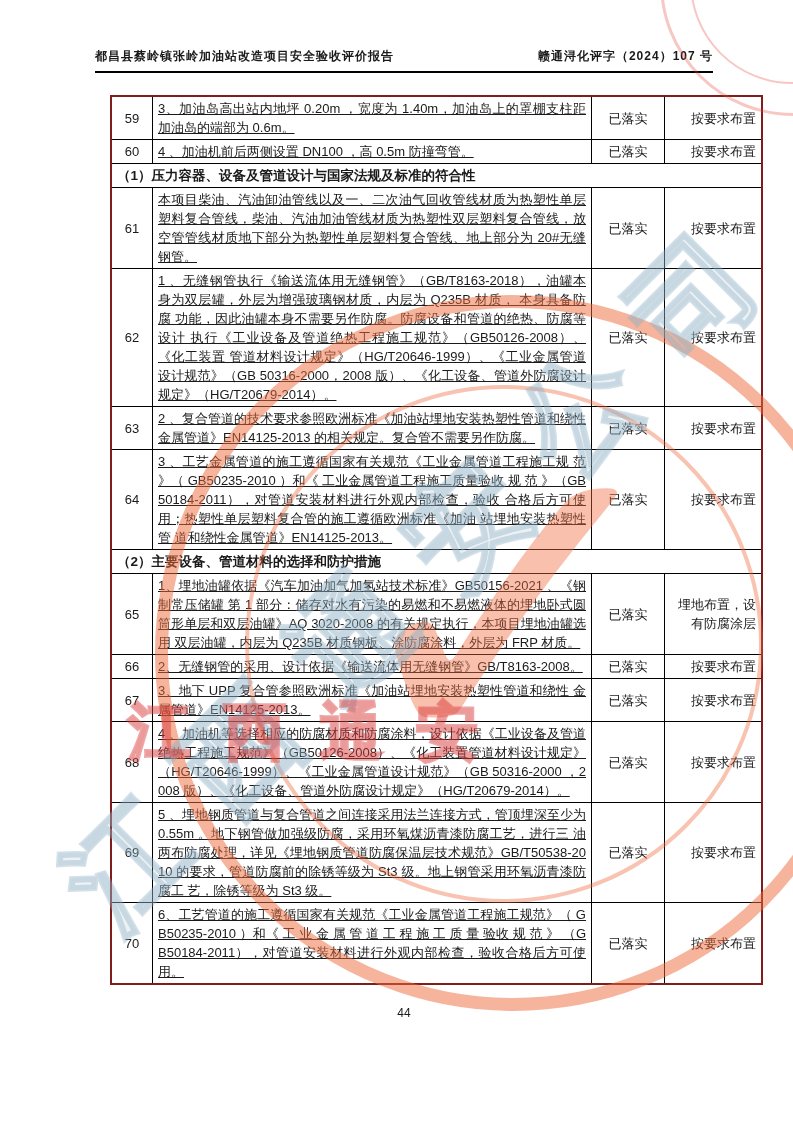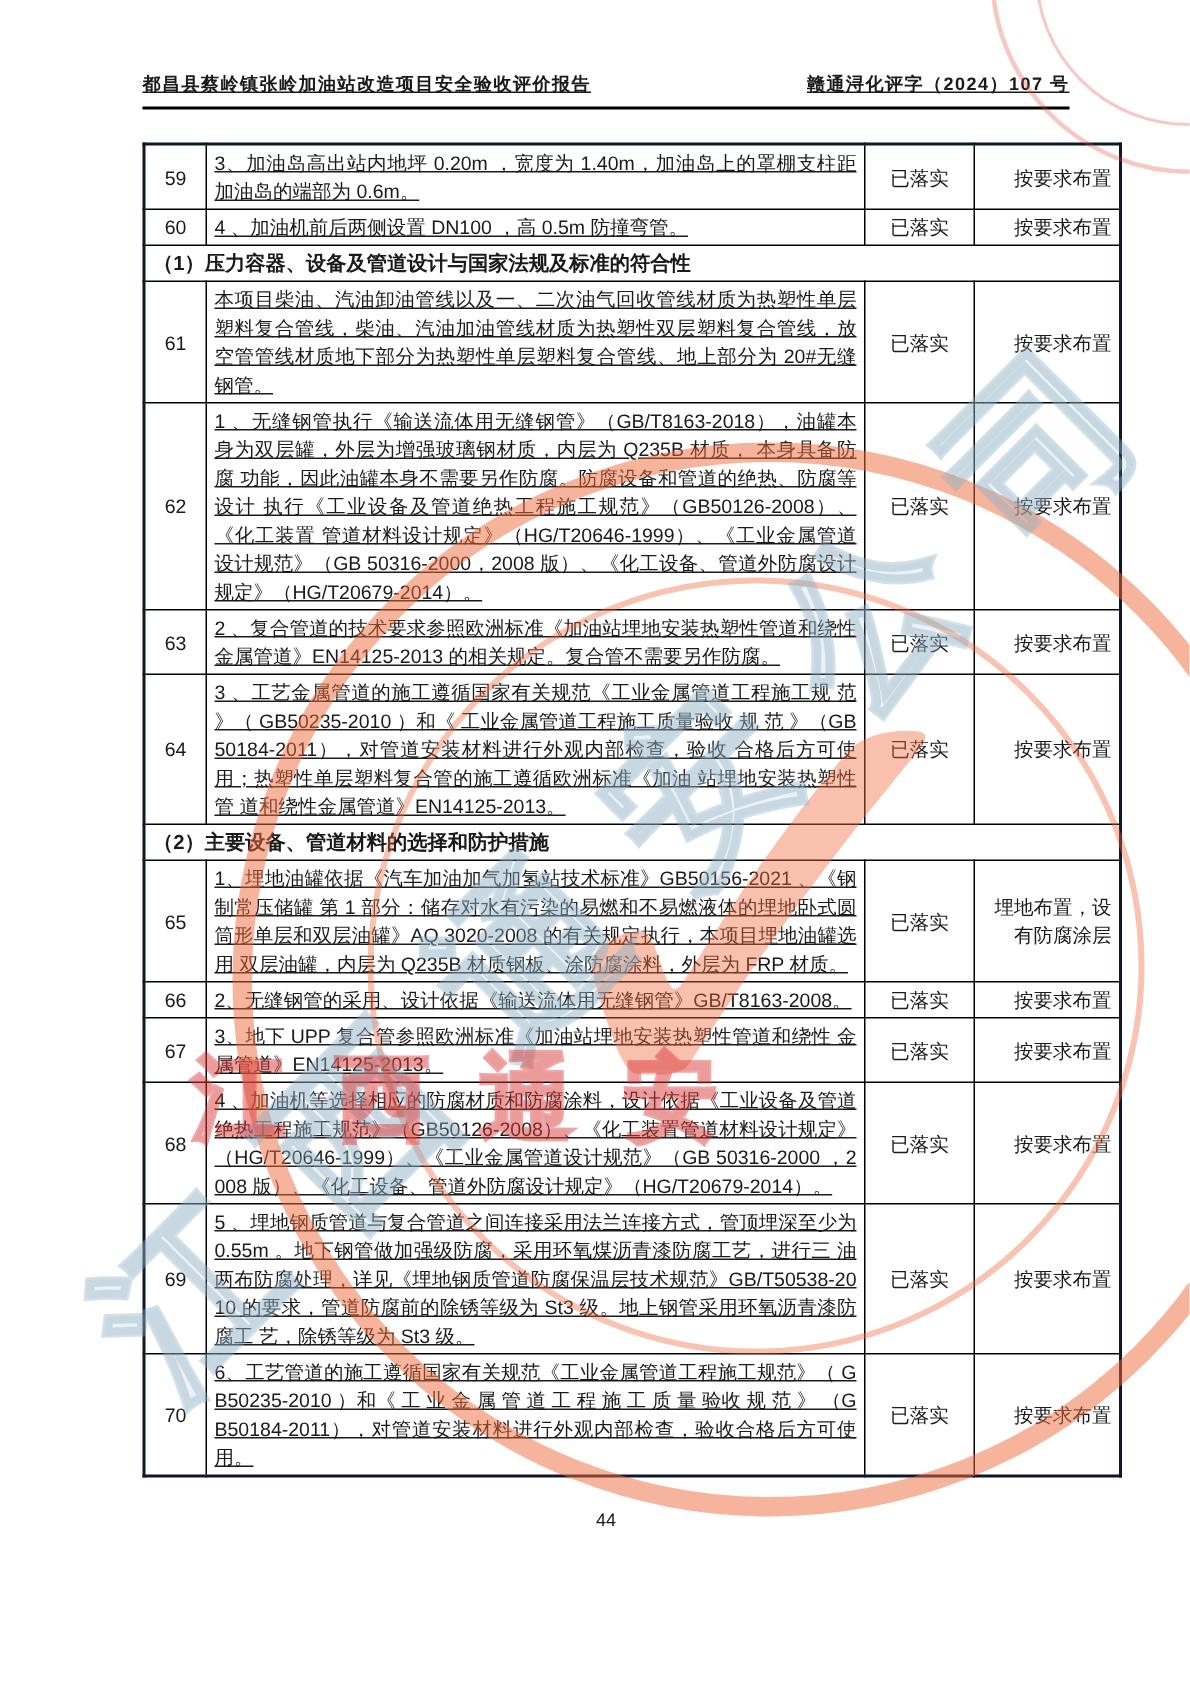--- a/index.html
+++ b/index.html
@@ -8,34 +8,34 @@
     font-family:"Liberation Sans","DejaVu Sans",sans-serif;
     color:#1a1a1a;overflow:hidden;
   }
   .page{position:relative;width:793px;height:1122px;}
 
   
   .header{
     position:absolute;left:95px;top:48px;width:618px;
     display:flex;justify-content:space-between;align-items:flex-start;
     font-size:12px;font-weight:bold;letter-spacing:1px;
-    padding-bottom:6px;border-bottom:2px solid #000;text-decoration:underline;
+    padding-bottom:6px;border-bottom:2px solid #000;
   }
 
   
   table.checklist{
     position:absolute;left:95px;top:95px;width:618px;
     border-collapse:collapse;table-layout:fixed;
     font-size:13px;line-height:19px;
   }
   table.checklist td{
     border:1px solid #000;padding:2px 5px;vertical-align:middle;
     word-break:break-all;
   }
-  table.checklist{border:2px solid #0f172a;}
+  table.checklist{border:2px solid #7f1d1d;margin-left:15px;}
   td.c-no{width:30px;text-align:center;padding:2px 1px;}
   td.c-content{width:428px;text-align:justify;text-decoration:underline;}
   td.c-status{width:62px;text-align:center;padding:2px 2px;}
   td.c-remark{width:86px;text-align:right;padding:2px 3px;}
   td.c-section{font-weight:bold;font-size:13.5px;padding:3px 6px;}
 
   
   .footer{
     position:absolute;left:95px;top:1006px;width:618px;
     text-align:center;font-size:12px;

